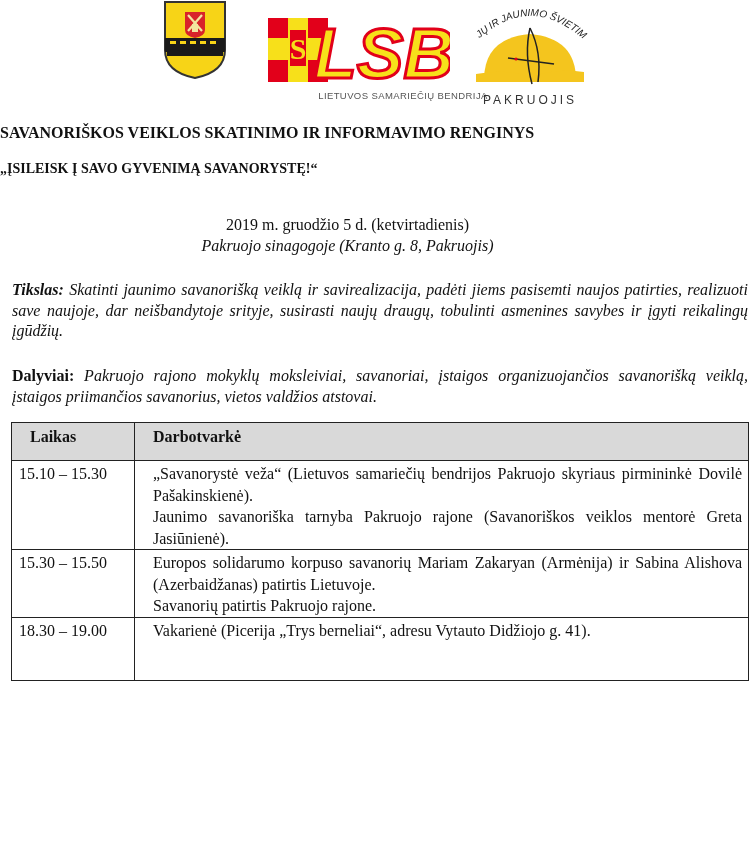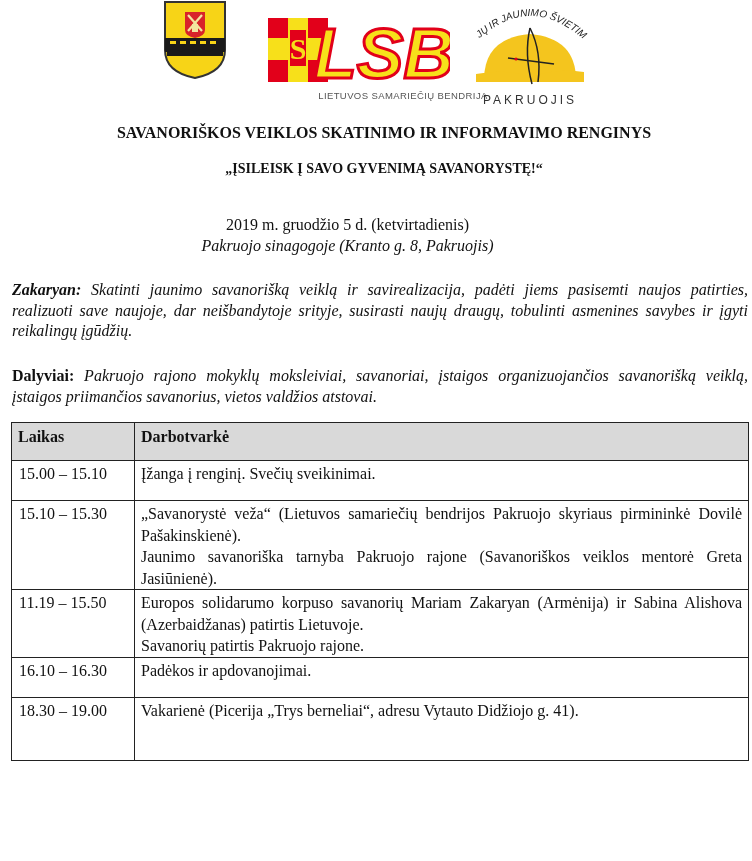--- a/index.html
+++ b/index.html
@@ -17,22 +17,22 @@
     position: absolute; left: 0; top: 74px; width: 184px; text-align: center;
     font-family: "Liberation Sans", "DejaVu Sans", sans-serif;
     font-size: 9.5px; letter-spacing: 0.4px; color: #555; margin-left: 45px;
   }
   .center-caption {
     position: absolute; left: 0; top: 91px; width: 116px; text-align: center;
     font-family: "Liberation Sans", "DejaVu Sans", sans-serif;
     font-size: 12px; letter-spacing: 3px; color: #333;
   }
   .heading {
-    position: absolute; left: 0; width: 716px; text-align: center;
-    font-weight: bold; font-size: 16px; padding-left: 26px;
+    position: absolute; left: 0; width: 716px; text-align: left;
+    font-weight: bold; font-size: 16px;
   }
   #title-main { top: 124px; }
   #title-sub { top: 161px; font-size: 14px; }
   .center-line { position: absolute; left: 0; width: 695px; text-align: center; font-size: 16px; }
   #date-line { top: 216px; }
   #place-line { top: 237px; font-style: italic; }
   .para {
     position: absolute; left: 12px; width: 736px; font-size: 16px; line-height: 20.5px;
     text-align: justify; text-align-last: left;
   }
@@ -40,21 +40,21 @@
   #participants { top: 366px; }
   .para .lbl { font-weight: bold; }
   #goal .lbl { font-style: italic; }
   .para .txt { font-style: italic; }
 
   table.agenda {
     position: absolute; left: 11px; top: 422px; width: 738px;
     border-collapse: collapse; font-size: 16px;
   }
   table.agenda td, table.agenda th {
-    border: 1.3px solid #222; vertical-align: top; padding: 2px 6px 0 6px;
+    border: 1.3px solid #222; vertical-align: top; padding: 2px 6px 0 18px;
     line-height: 21.5px; text-align: left;
   }
   table.agenda th { background: #d9d9d9; font-weight: bold; height: 34px; padding-top: 3px; }
   table.agenda td.time { width: 109px; white-space: nowrap; padding-left: 7px; }
   table.agenda td.desc { text-align: justify; }
   table.agenda tr.r1 td { height: 42px; }
   table.agenda tr.r2 td { height: 37px; }
   table.agenda tr.r3 td { height: 85px; }
   table.agenda tr.r4 td { height: 61px; }
   table.agenda tr.r5 td { height: 38px; }
@@ -118,57 +118,45 @@
     </svg>
     <div class="center-caption">PAKRUOJIS</div>
   </div>
 </div>
 
 <div class="heading" id="title-main">SAVANORIŠKOS VEIKLOS SKATINIMO IR INFORMAVIMO RENGINYS</div>
 <div class="heading" id="title-sub">„ĮSILEISK Į SAVO GYVENIMĄ SAVANORYSTĘ!“</div>
 <div class="center-line" id="date-line">2019 m. gruodžio 5 d. (ketvirtadienis)</div>
 <div class="center-line" id="place-line">Pakruojo sinagogoje (Kranto g. 8, Pakruojis)</div>
 
-<div class="para" id="goal"><span class="lbl">Zakaryan:</span><span class="txt"> Skatinti jaunimo savanorišką veiklą ir savirealizacija, padėti jiems pasisemti naujos patirties, realizuoti save naujoje, dar neišbandytoje srityje, susirasti naujų draugų, tobulinti asmenines savybes ir įgyti reikalingų įgūdžių.</span></div>
+<div class="para" id="goal"><span class="lbl">Tikslas:</span><span class="txt"> Skatinti jaunimo savanorišką veiklą ir savirealizacija, padėti jiems pasisemti naujos patirties, realizuoti save naujoje, dar neišbandytoje srityje, susirasti naujų draugų, tobulinti asmenines savybes ir įgyti reikalingų įgūdžių.</span></div>
 
 <div class="para" id="participants"><span class="lbl">Dalyviai:</span><span class="txt"> Pakruojo rajono mokyklų moksleiviai, savanoriai, įstaigos organizuojančios savanorišką veiklą, įstaigos priimančios savanorius, vietos valdžios atstovai.</span></div>
 
 <table class="agenda">
   <thead>
     <tr>
       <th>Laikas</th>
       <th>Darbotvarkė</th>
     </tr>
   </thead>
   <tbody>
-    <tr class="r2">
-      <td class="time">15.00 – 15.10</td>
-      <td class="desc">
-          <span class="line">Įžanga į renginį. Svečių sveikinimai.</span>
-        </td>
-    </tr>
     <tr class="r3">
       <td class="time">15.10 – 15.30</td>
       <td class="desc">
         <span class="line">„Savanorystė veža“ (Lietuvos samariečių bendrijos Pakruojo skyriaus pirmininkė Dovilė Pašakinskienė).</span>
         <span class="line">Jaunimo savanoriška tarnyba Pakruojo rajone (Savanoriškos veiklos mentorė Greta Jasiūnienė).</span>
       </td>
     </tr>
     <tr class="r4">
-      <td class="time">11.19 – 15.50</td>
+      <td class="time">15.30 – 15.50</td>
       <td class="desc">
         <span class="line"> Europos solidarumo korpuso savanorių Mariam Zakaryan (Armėnija) ir Sabina Alishova (Azerbaidžanas) patirtis Lietuvoje.</span>
         <span class="line">Savanorių patirtis Pakruojo rajone.</span>
       </td>
-    </tr>
-    <tr class="r6">
-      <td class="time">16.10 – 16.30</td>
-      <td class="desc">
-          <span class="line">Padėkos ir apdovanojimai.</span>
-        </td>
     </tr>
     <tr class="r8">
       <td class="time">18.30 – 19.00</td>
       <td class="desc">
           <span class="line">Vakarienė (Picerija „Trys berneliai“, adresu Vytauto Didžiojo g. 41).</span>
         </td>
     </tr>
   </tbody>
 </table>
 

